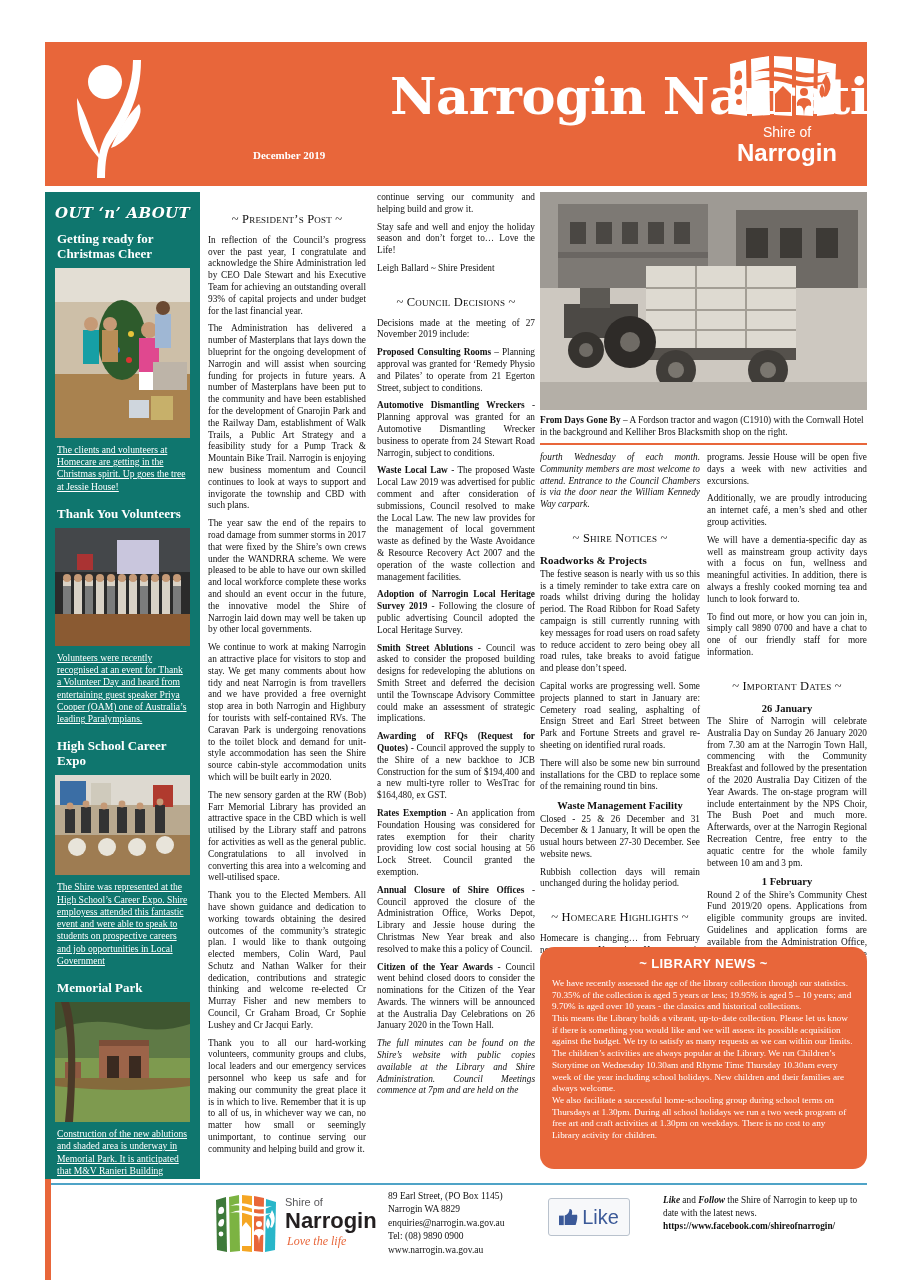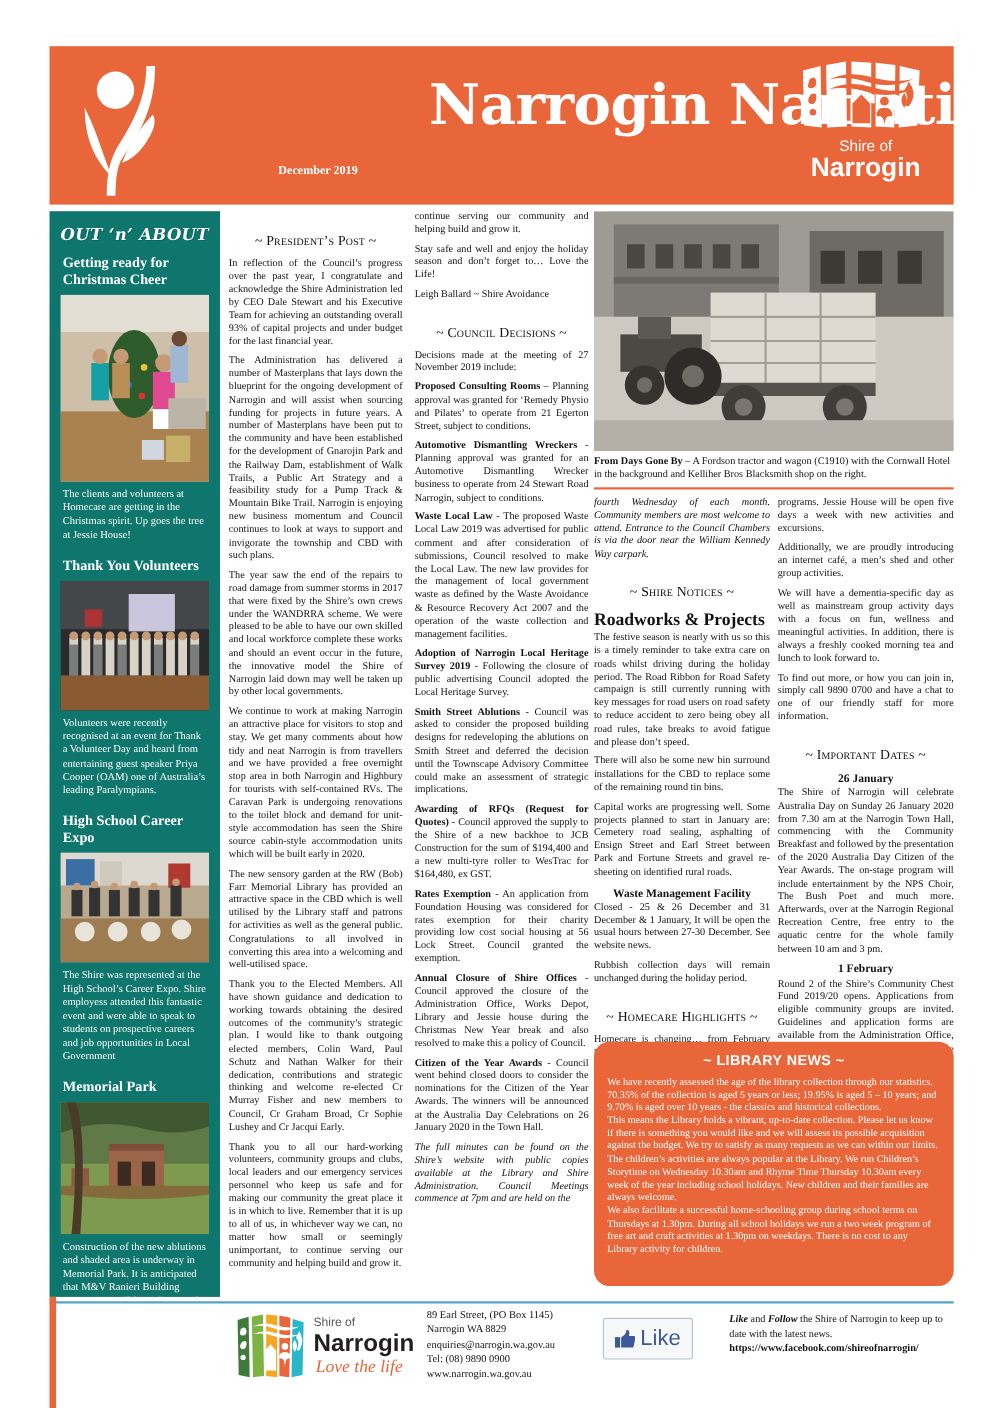--- a/index.html
+++ b/index.html
@@ -58,39 +58,39 @@
     color: #fff; text-align: center;
     margin: 4px 0 10px 0;
     text-shadow: 1px 1px 0 rgba(0,0,0,0.12);
   }
   .sb-head {
     font-family: "Liberation Serif", serif;
     font-weight: bold; font-size: 13px; line-height: 1.15;
     margin: 0 0 6px 2px;
   }
   .sb-cap {
-    font-size: 9.6px; line-height: 1.28; margin: 6px 2px 14px 2px;
+    font-size: 9.6px; line-height: 1.28; margin: 6px 2px 14px 2px; text-decoration: underline;
   }
   .sb-photo { width: 135px; margin: 0 auto; display: block; border: 0; }
 
   
   .col { position: absolute; top: 192px; width: 158px; font-size: 9.3px; line-height: 1.27; text-align: justify; color: #111; }
   .col1 { left: 208px; }
   .col2 { left: 377px; }
   .col3 { left: 540px; width: 160px; }
   .col4 { left: 707px; width: 160px; }
 
   .col p { margin: 0 0 6px 0; }
   .sec-head {
     text-align: center; font-variant: small-caps;
     font-weight: normal; font-size: 12.5px;
     margin: 20px 0 7px 0; letter-spacing: 0.2px;
     font-family: "Liberation Serif", serif;
   }
-  .sub-head { font-weight: bold; font-size: 16px; margin: 3px 0 1px 0; }
+  .sub-head { font-weight: bold; font-size: 11px; margin: 3px 0 1px 0; }
   .sub-head-c { font-weight: bold; font-size: 10.5px; margin: 3px 0 1px 0; text-align: center; }
   .ital { font-style: italic; }
   b { font-weight: bold; }
 
   
   .hist-photo {
     position: absolute; left: 540px; top: 192px; width: 327px; height: 218px;
     overflow: hidden;
   }
   .hist-cap {
@@ -123,21 +123,21 @@
     background: #4fa3c7;
   }
   .foot-orange {
     position: absolute; left: 45px; top: 1179px; width: 6px; height: 101px;
     background: #e8663a;
   }
   .foot-logo { position: absolute; left: 215px; top: 1192px; width: 170px; height: 78px; }
   .foot-logo .cards2 { position: absolute; left: 0; top: 2px; width: 62px; height: 62px; }
   .foot-logo .s1 { position: absolute; left: 70px; top: 4px; font-family: "Liberation Sans", sans-serif; font-size: 11px; color: #58585b; }
   .foot-logo .s2 { position: absolute; left: 70px; top: 16px; font-family: "Liberation Sans", sans-serif; font-size: 22px; font-weight: bold; color: #231f20; }
-  .foot-logo .s3 { position: absolute; left: 72px; top: 42px; font-family: "Liberation Serif", serif; font-style: italic; font-size: 16px; color: #e8663a; }
+  .foot-logo .s3 { position: absolute; left: 72px; top: 42px; font-family: "Liberation Serif", serif; font-style: italic; font-size: 12px; color: #e8663a; }
   .foot-addr {
     position: absolute; left: 388px; top: 1190px; width: 160px;
     font-size: 9.5px; line-height: 1.42; color: #111;
   }
   .like-btn {
     position: absolute; left: 548px; top: 1198px; width: 82px; height: 38px;
     border: 1px solid #b9c2cd; background: #f7f8fa; border-radius: 3px;
     display: flex; align-items: center; justify-content: center; gap: 4px;
   }
   .like-btn .thumb { width: 19px; height: 19px; }
@@ -326,21 +326,21 @@
     <p>We continue to work at making Narrogin an attractive place for visitors to stop and stay. We get many comments about how tidy and neat Narrogin is from travellers and we have provided a free overnight stop area in both Narrogin and Highbury for tourists with self-contained RVs. The Caravan Park is undergoing renovations to the toilet block and demand for unit-style accommodation has seen the Shire source cabin-style accommodation units which will be built early in 2020.</p>
     <p>The new sensory garden at the RW (Bob) Farr Memorial Library has provided an attractive space in the CBD which is well utilised by the Library staff and patrons for activities as well as the general public. Congratulations to all involved in converting this area into a welcoming and well-utilised space.</p>
     <p>Thank you to the Elected Members. All have shown guidance and dedication to working towards obtaining the desired outcomes of the community’s strategic plan. I would like to thank outgoing elected members, Colin Ward, Paul Schutz and Nathan Walker for their dedication, contributions and strategic thinking and welcome re-elected Cr Murray Fisher and new members to Council, Cr Graham Broad, Cr Sophie Lushey and Cr Jacqui Early.</p>
     <p>Thank you to all our hard-working volunteers, community groups and clubs, local leaders and our emergency services personnel who keep us safe and for making our community the great place it is in which to live. Remember that it is up to all of us, in whichever way we can, no matter how small or seemingly unimportant, to continue serving our community and helping build and grow it.</p>
   </div>
 
   <div class="col col2">
     <p style="visibility:hidden;height:0;margin:0;overflow:hidden">Thank you to all our hard-working volunteers, community groups and clubs, local leaders and our emergency services personnel who keep us safe and for making our community the great place it is in which to live. Remember that it is up to all of us, in whichever way we can, no matter how small or seemingly unimportant, to continue serving our community and helping build and grow it.</p>
     <p>continue serving our community and helping build and grow it.</p>
     <p>Stay safe and well and enjoy the holiday season and don’t forget to… Love the Life!</p>
-    <p>Leigh Ballard ~ Shire Avoidance</p>
+    <p>Leigh Ballard ~ Shire President</p>
 
     <div class="sec-head">~ Council Decisions ~</div>
     <p>Decisions made at the meeting of 27 November 2019 include:</p>
 
     <p><b>Proposed Consulting Rooms</b><span> – Planning approval was granted for ‘Remedy Physio and Pilates’ to operate from 21 Egerton Street, subject to conditions.</span></p>
     <p><b>Automotive Dismantling Wreckers</b><span> - Planning approval was granted for an Automotive Dismantling Wrecker business to operate from 24 Stewart Road Narrogin, subject to conditions.</span></p>
     <p><b>Waste Local Law</b><span> - The proposed Waste Local Law 2019 was advertised for public comment and after consideration of submissions, Council resolved to make the Local Law. The new law provides for the management of local government waste as defined by the Waste Avoidance &amp; Resource Recovery Act 2007 and the operation of the waste collection and management facilities.</span></p>
     <p><b>Adoption of Narrogin Local Heritage Survey 2019</b><span> - Following the closure of public advertising Council adopted the Local Heritage Survey.</span></p>
     <p><b>Smith Street Ablutions</b><span> - Council was asked to consider the proposed building designs for redeveloping the ablutions on Smith Street and deferred the decision until the Townscape Advisory Committee could make an assessment of strategic implications.</span></p>
     <p><b>Awarding of RFQs (Request for Quotes)</b><span> - Council approved the supply to the Shire of a new backhoe to JCB Construction for the sum of $194,400 and a new multi-tyre roller to WesTrac for $164,480, ex GST.</span></p>
@@ -399,22 +399,22 @@
     <b>From Days Gone By</b><span> –  A Fordson tractor and wagon (C1910) with the Cornwall Hotel in the background and Kelliher Bros Blacksmith shop on the right.</span>
   </div>
   <div class="hrule"></div>
 
   <div class="col col3">
     <p class="ital">fourth Wednesday of each month. Community members are most welcome to attend. Entrance to the Council Chambers is via the door near the William Kennedy Way carpark.</p>
 
     <div class="sec-head">~ Shire Notices ~</div>
     <div class="sub-head">Roadworks &amp; Projects</div>
     <p>The festive season is nearly with us so this is a timely reminder to take extra care on roads whilst driving during the holiday period. The Road Ribbon for Road Safety campaign is still currently running with key messages for road users on road safety to reduce accident to zero being obey all road rules, take breaks to avoid fatigue and please don’t speed.</p>
+    <p>Capital works are progressing well. Some projects planned to start in January are: Cemetery road sealing, asphalting of Ensign Street and Earl Street between Park and Fortune Streets and gravel re-sheeting on identified rural roads.</p>
     <p>There will also be some new bin surround installations for the CBD to replace some of the remaining round tin bins.</p>
-    <p>Capital works are progressing well. Some projects planned to start in January are: Cemetery road sealing, asphalting of Ensign Street and Earl Street between Park and Fortune Streets and gravel re-sheeting on identified rural roads.</p>
     <div class="sub-head-c">Waste Management Facility</div>
     <p>Closed - 25 &amp; 26 December and 31 December &amp; 1 January, It will be open the usual hours between 27-30 December. See website news.</p>
     <p>Rubbish collection days will remain unchanged during the holiday period.</p>
 
     <div class="sec-head">~ Homecare Highlights ~</div>
     <p>Homecare is changing… from February next year, Narrogin Homecare is introducing some new and exciting</p>
   </div>
 
   <div class="col col4">
     <p>programs. Jessie House will be open five days a week with new activities and excursions.</p>

